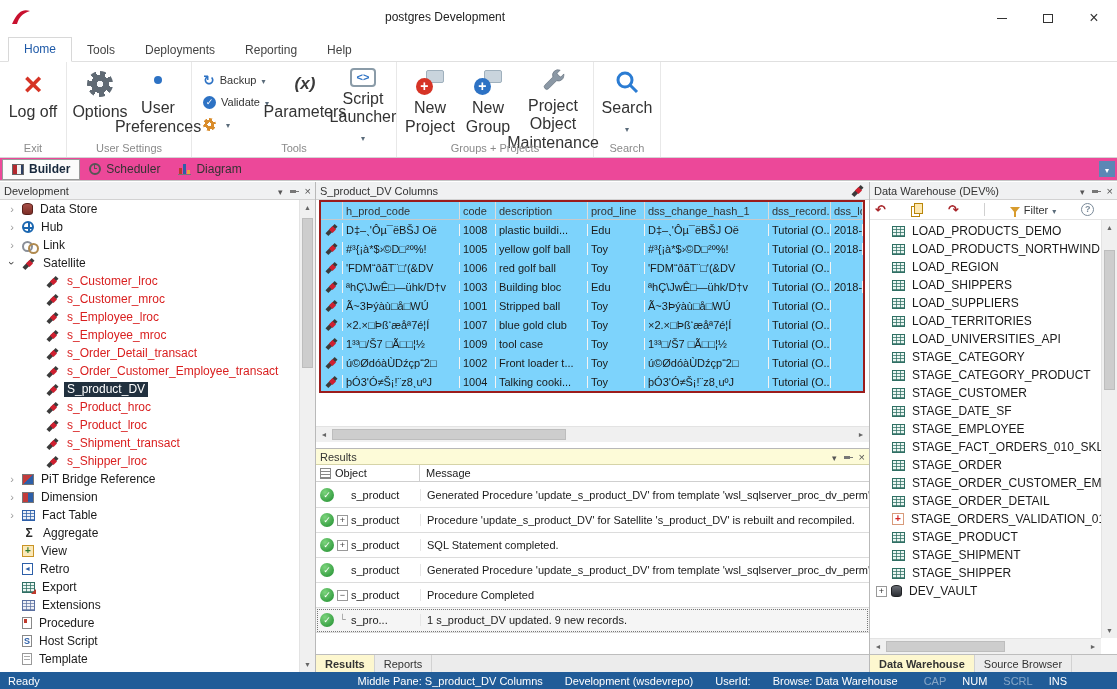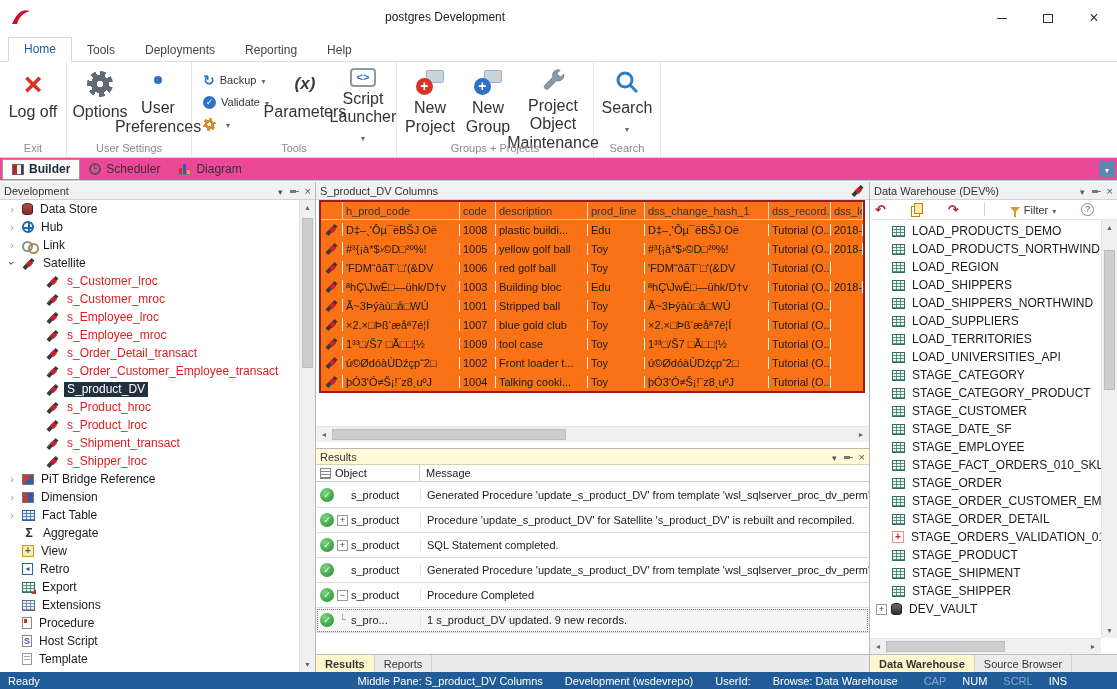--- a/index.html
+++ b/index.html
@@ -130,21 +130,21 @@
   .sb-btn.up{top:0}.sb-btn.down{bottom:0}
   .sb-btn.up::before{content:"▲"}.sb-btn.down::before{content:"▼"}
   .sb-thumb{position:absolute;left:2px;width:11px;background:#cdcdcd;border:1px solid #bdbdbd}
   .hscroll{position:absolute;height:16px;background:#f0f0f0;display:flex;align-items:center;border-top:1px solid #e3e3e3}
   .sb-h{width:16px;text-align:center;color:#666;font-size:7px;flex:none}
   .sb-h.l::before{content:"◄"}.sb-h.r::before{content:"►"}
   .h-track{flex:1;height:14px;position:relative}
   .h-thumb{position:absolute;top:1px;height:11px;background:#cdcdcd;border:1px solid #bdbdbd}
 
   
-  .tablebox{position:absolute;top:18px;left:3px;width:546px;border:2px solid #9b1c1c;background:#f97316;overflow:hidden;font-size:11px}
+  .tablebox{position:absolute;top:18px;left:3px;width:546px;border:2px solid #9b1c1c;background:#7dd3fc;overflow:hidden;font-size:11px}
   .mrow{display:grid;grid-template-columns:22px 117px 36px 92px 57px 124px 62px minmax(0,1fr);align-items:center;height:19px}
   .mrow.mhead{height:18px;border-bottom:1px solid #c9c9c9}
   .mhead .mc{border-right:1px solid #dcdcdc;color:#333;height:100%;display:flex;align-items:center}
   .mc{padding:0 3px;white-space:nowrap;overflow:hidden}
   .mc.c0{display:flex;justify-content:center;overflow:visible}
   .mbody .mc{border-right:1px solid #f3f3f3}
 
   
   .results{position:absolute;left:0;right:0;top:266px;bottom:18px;border-top:1px solid #b8b8b8;background:#fff;font-size:11px}
   .res-h{height:16px;background:#fdfbd8;border-bottom:1px solid #d6d4a8;display:flex;align-items:center;padding:0 4px;font-size:11px;color:#333}
@@ -764,25 +764,20 @@
           <span class="tlabel">LOAD_REGION</span>
         </div>
         <div class="trow lvl0">
           <span class="exp"></span>
           <span class="tico ico-table gridpat"></span>
           <span class="tlabel">LOAD_SHIPPERS</span>
         </div>
         <div class="trow lvl0">
           <span class="exp"></span>
           <span class="tico ico-table gridpat"></span>
-          <span class="tlabel">LOAD_SHIPPERS_NORTHWIND</span>
-        </div>
-        <div class="trow lvl0">
-          <span class="exp"></span>
-          <span class="tico ico-table gridpat"></span>
           <span class="tlabel">LOAD_SUPPLIERS</span>
         </div>
         <div class="trow lvl0">
           <span class="exp"></span>
           <span class="tico ico-table gridpat"></span>
           <span class="tlabel">LOAD_TERRITORIES</span>
         </div>
         <div class="trow lvl0">
           <span class="exp"></span>
           <span class="tico ico-table gridpat"></span>

